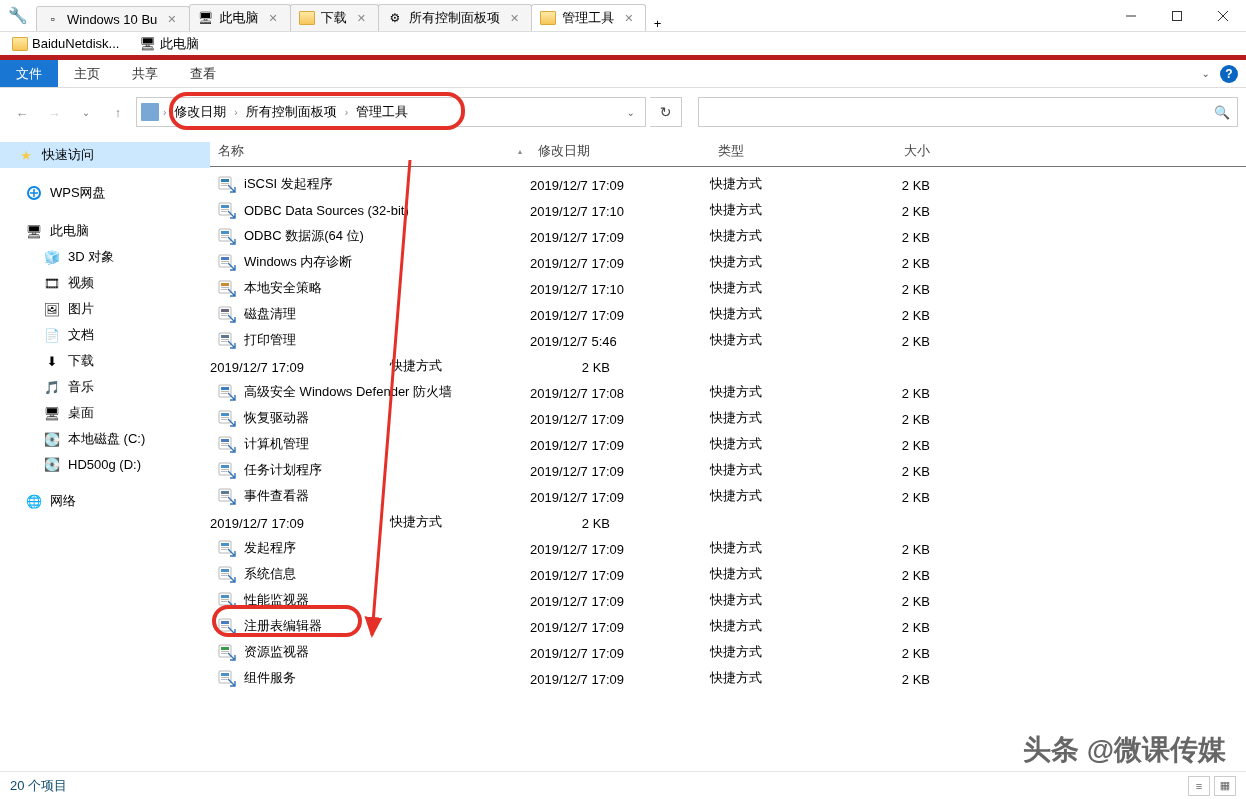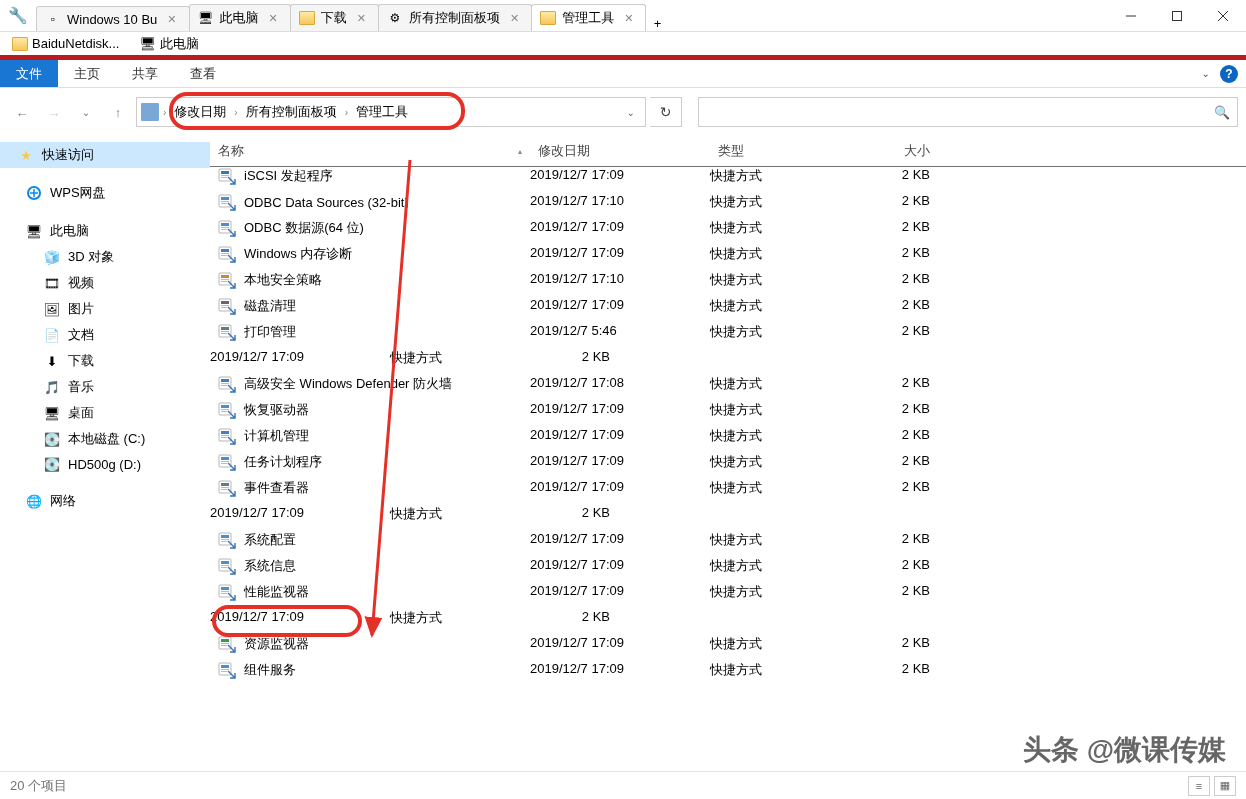--- a/index.html
+++ b/index.html
@@ -59,21 +59,21 @@
 
   .file-area { flex:1; overflow:auto; position:relative;}
   .headers { display:flex; border-bottom:1px solid #737373; color:#444; padding:4px 0;}
   .hcol { padding:2px 8px;}
   .c-name { width:320px; display:flex; align-items:center; gap:6px;}
   .c-date { width:180px;}
   .c-type { width:150px;}
   .c-size { width:100px; text-align:right; padding-right:30px;}
   .sort-arrow { font-size:8px; color:#888;}
   .file-body { position:relative;}
-  .row { display:flex; align-items:flex-start; height:26px;}
+  .row { display:flex; align-items:flex-end; height:26px;}
   .row .c-name { display:flex; align-items:center; gap:8px; padding-left:8px;}
   .row .c-size { text-align:right; padding-right:30px;}
   .fico { width:18px; height:18px; display:flex; align-items:center; justify-content:center;}
   .fico svg { display:block;}
 
   
   .status { position:absolute; left:0; right:0; bottom:0; height:28px; border-top:1px solid #e5e5e5; display:flex; align-items:center; padding:0 10px; background:#fff;}
   .status-right { margin-left:auto; display:flex; gap:4px;}
   .view-btn { width:22px;height:20px;border:1px solid #ccc; display:flex;align-items:center;justify-content:center;font-size:11px;color:#666;}
 
@@ -479,21 +479,21 @@
           <div class="c-name">
             <span class="fico">
               <svg width="18" height="18" viewBox="0 0 18 18">
                 <rect x="1" y="2" width="12" height="12" rx="1" fill="#fff" stroke="#888" stroke-width="0.6"></rect>
                 <rect x="3" y="4" width="8" height="3" fill="#4a90c7"></rect>
                 <rect x="3" y="8" width="8" height="1" fill="#bbb"></rect>
                 <rect x="3" y="10" width="6" height="1" fill="#bbb"></rect>
                 <path d="M10 10 L17 17 M17 12 L17 17 L12 17" stroke="#3573b5" stroke-width="1.4" fill="none"></path>
               </svg>
             </span>
-            <span>系统配置</span>
+            <span>发起程序</span>
           </div>
           <div class="c-date">2019/12/7 17:09</div>
           <div class="c-type">快捷方式</div>
           <div class="c-size">2 KB</div>
         </div>
         <div class="row">
           <div class="c-name">
             <span class="fico">
               <svg width="18" height="18" viewBox="0 0 18 18">
                 <rect x="1" y="2" width="12" height="12" rx="1" fill="#fff" stroke="#888" stroke-width="0.6"></rect>
@@ -520,20 +520,32 @@
                 <path d="M10 10 L17 17 M17 12 L17 17 L12 17" stroke="#3573b5" stroke-width="1.4" fill="none"></path>
               </svg>
             </span>
             <span>性能监视器</span>
           </div>
           <div class="c-date">2019/12/7 17:09</div>
           <div class="c-type">快捷方式</div>
           <div class="c-size">2 KB</div>
         </div>
         <div class="row">
+          <div class="c-name">
+            <span class="fico">
+              <svg width="18" height="18" viewBox="0 0 18 18">
+                <rect x="1" y="2" width="12" height="12" rx="1" fill="#fff" stroke="#888" stroke-width="0.6"></rect>
+                <rect x="3" y="4" width="8" height="3" fill="#4a7bbf"></rect>
+                <rect x="3" y="8" width="8" height="1" fill="#bbb"></rect>
+                <rect x="3" y="10" width="6" height="1" fill="#bbb"></rect>
+                <path d="M10 10 L17 17 M17 12 L17 17 L12 17" stroke="#3573b5" stroke-width="1.4" fill="none"></path>
+              </svg>
+            </span>
+            <span>注册表编辑器</span>
+          </div>
           <div class="c-date">2019/12/7 17:09</div>
           <div class="c-type">快捷方式</div>
           <div class="c-size">2 KB</div>
         </div>
         <div class="item-highlight" style="left: 2px; top: 438px; width: 150px;"></div>
         <div class="row">
           <div class="c-name">
             <span class="fico">
               <svg width="18" height="18" viewBox="0 0 18 18">
                 <rect x="1" y="2" width="12" height="12" rx="1" fill="#fff" stroke="#888" stroke-width="0.6"></rect>
@@ -564,21 +576,21 @@
           </div>
           <div class="c-date">2019/12/7 17:09</div>
           <div class="c-type">快捷方式</div>
           <div class="c-size">2 KB</div>
         </div>
       </div>
   </div>
 </div>
 
 <div class="status">
-  <span style="color:#737373;">20 个项目</span>
+  <span style="color:#0c4a6e;">20 个项目</span>
   <div class="status-right">
     <div class="view-btn">≡</div>
     <div class="view-btn">▦</div>
   </div>
 </div>
 
 <svg class="arrow-svg" style="left:0;top:0;" width="1246" height="799">
   <defs>
       <marker id="ah" markerWidth="10" markerHeight="10" refX="6" refY="3" orient="auto">
         <path d="M0,0 L7,3 L0,6 Z" fill="#e53027"></path>

